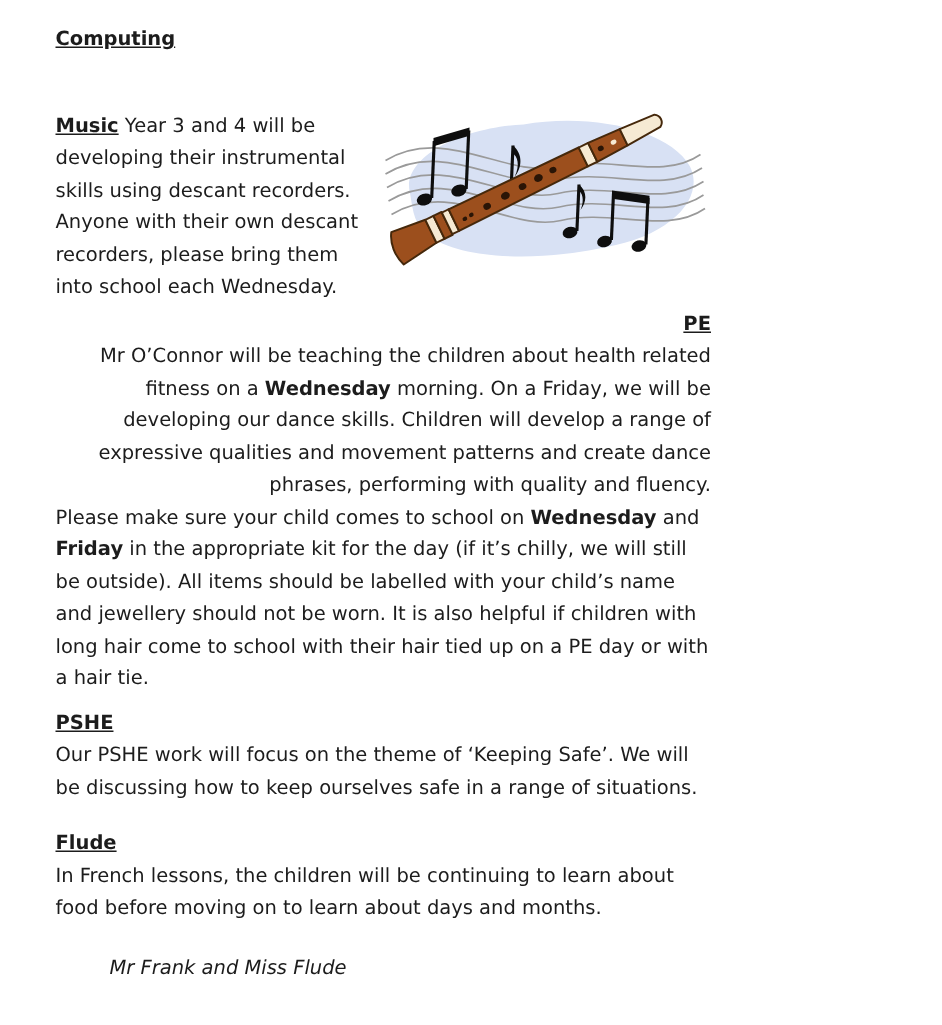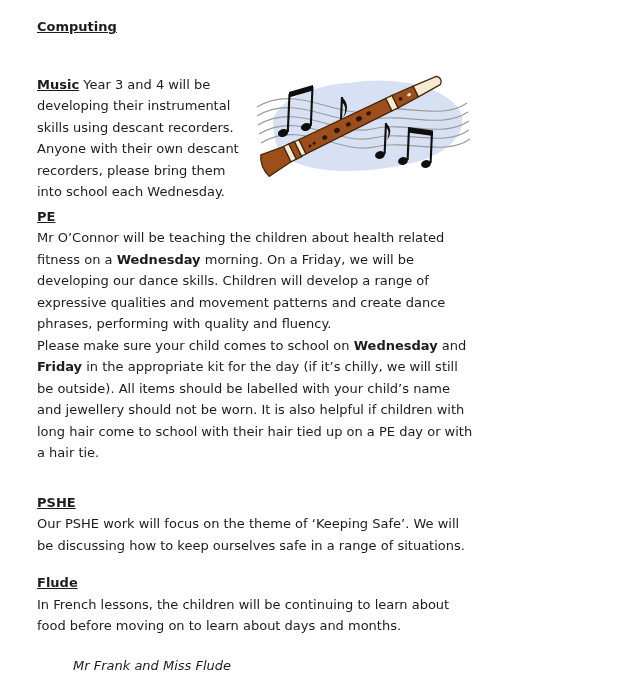--- a/index.html
+++ b/index.html
@@ -28,23 +28,23 @@
   p { margin: 0; }
   b { font-weight: 700; }
   .sec-computing { margin-bottom: 36px; }
   .sec-music { }
   .clipart-wrap {
     float: right;
     width: 222px;
     height: 112px;
     margin: -5px 0 0 6px;
   }
-  .sec-pe { clear: both; padding-top: 3px; }
+  .sec-pe { clear: both; padding-top: 3px; text-align: right; }
   .sec-kit { margin-top: 0; }
-  .sec-pshe { margin-top: 28px; }
+  .sec-pshe { margin-top: 8px; }
   .sec-french { margin-top: 16px; }
   .signature { margin-top: 18px; font-style: italic; margin-left: 36px; }
   .staff { fill: none; stroke: #9a9a9a; stroke-width: 1.1; }
   .rec { stroke: #45280b; stroke-width: 1.3; stroke-linejoin: round; }
   .hole { fill: #2a1506; stroke: none; }
   .note { fill: #0e0e0e; stroke: none; }
   .stem { stroke: #0e0e0e; stroke-width: 2.1; fill: none; }
 </style>
 </head>
 <body>

